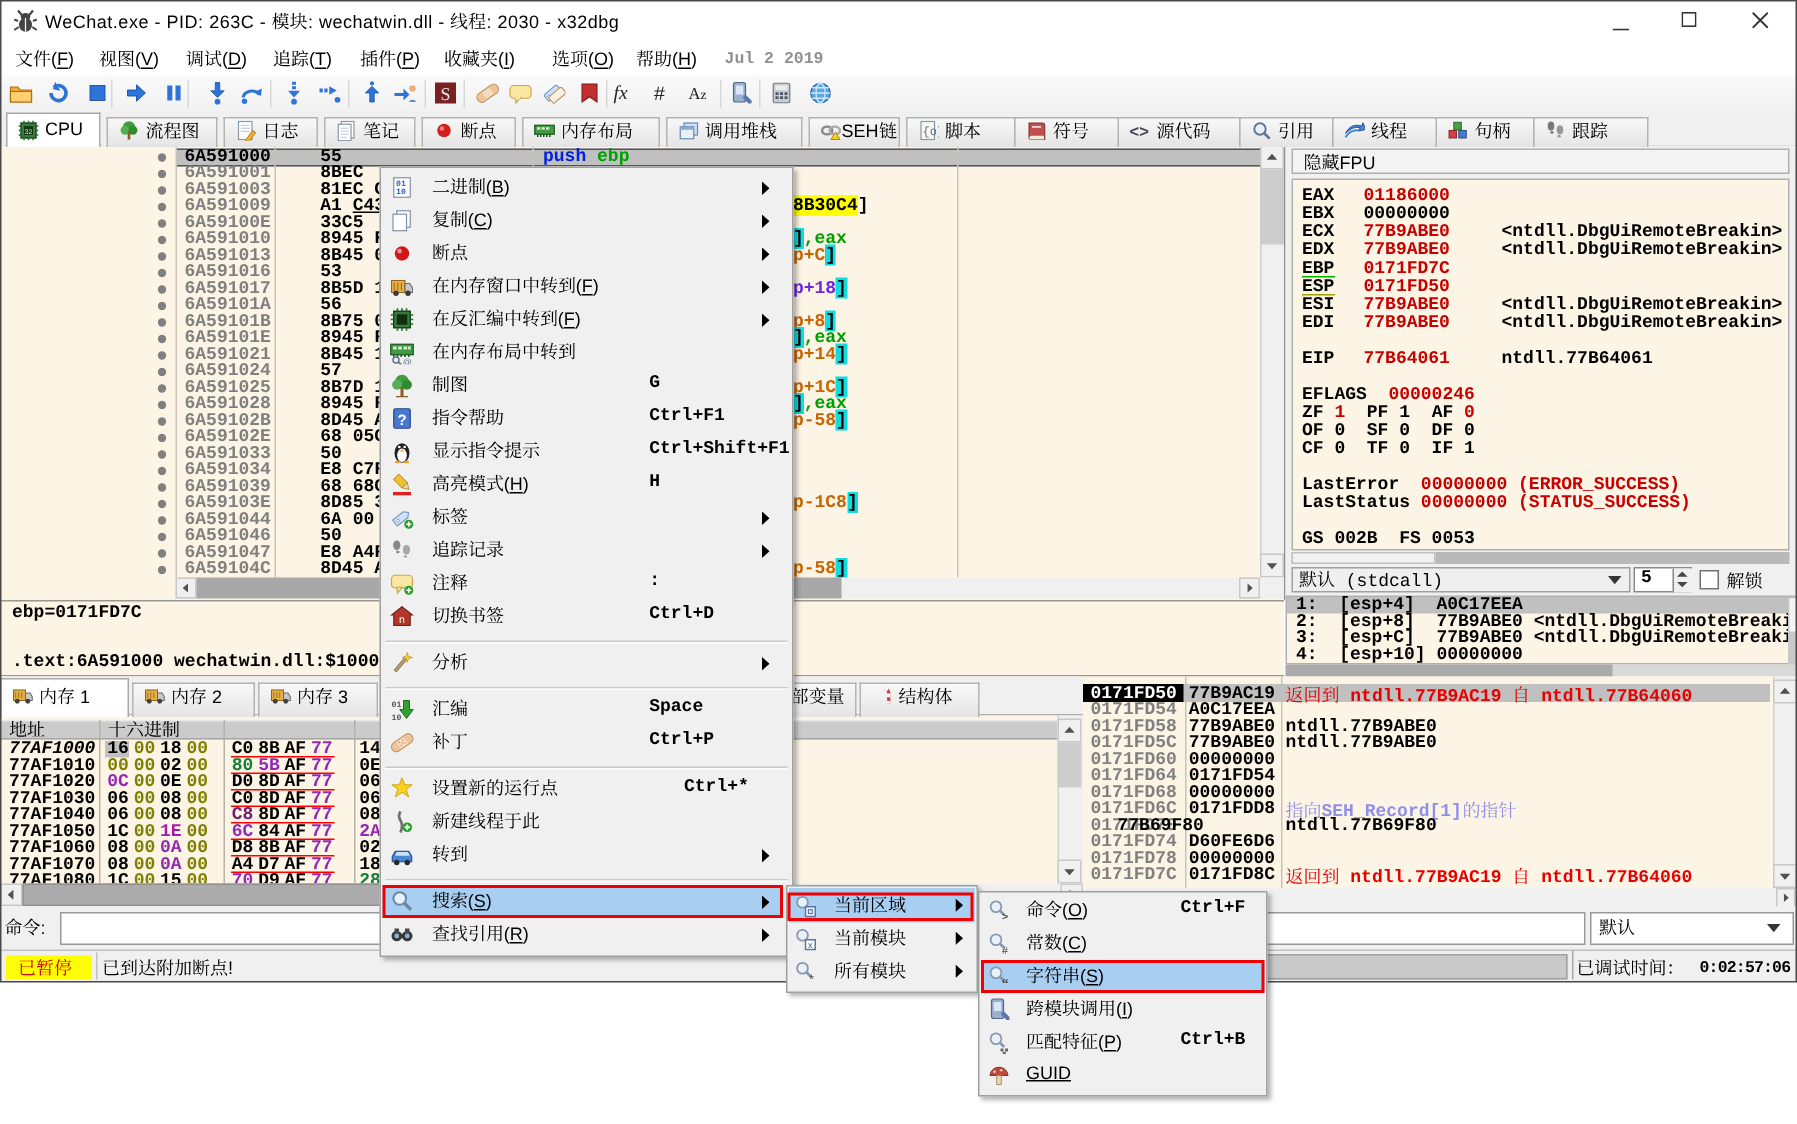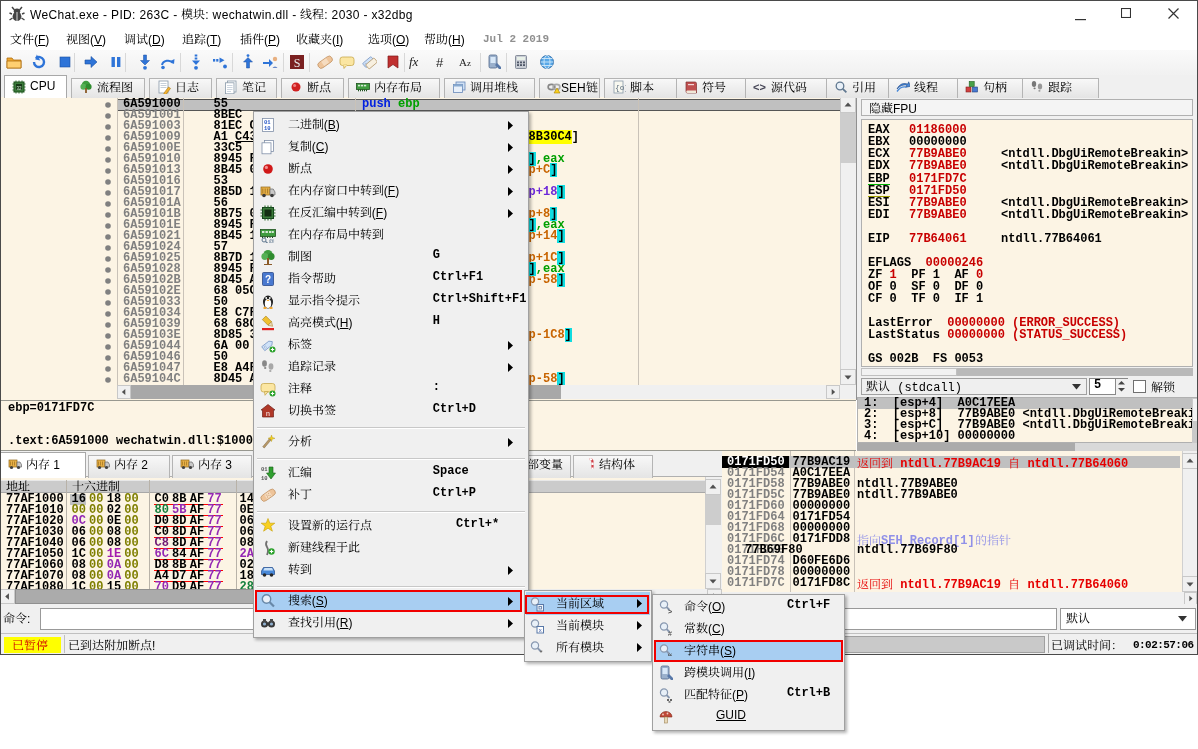--- a/index.html
+++ b/index.html
@@ -861,21 +861,21 @@
       <use href="#c5341" x="0"></use>
       <use href="#c516D" x="12"></use>
       <use href="#c8FDB" x="24"></use>
       <use href="#c5236" x="36"></use>
     </svg></div>
 <div class="abs" style="left:66px;top:479.5px;width:1px;height:109px;background:#b8b2a8"></div>
 <div class="abs" style="left:148.6px;top:479.5px;width:1px;height:109px;background:#b8b2a8"></div>
 <div class="abs" style="left:235.9px;top:479.5px;width:1px;height:109px;background:#b8b2a8"></div>
 <div class="abs" style="left:70px;top:493.6px;width:16px;height:11px;background:#c0c0c0"></div>
 <div class="abs" style="left:0;top:492.5px;width:705px;height:96px;overflow:hidden">
-    <div class="t mono" style="left:6px;top:1.1px;">77AF1000</div>
+    <div class="t mono" style="left:6px;top:1.1px;font-style:italic;">77AF1000</div>
 <div class="t mono" style="left:71.5px;top:1.1px;"><span style="color:#000">16</span></div>
 <div class="t mono" style="left:89.1px;top:1.1px;"><span style="color:#7f7f00">00</span></div>
 <div class="t mono" style="left:106.7px;top:1.1px;"><span style="color:#000">18</span></div>
 <div class="t mono" style="left:124.30000000000001px;top:1.1px;"><span style="color:#7f7f00">00</span></div>
 <div class="t mono" style="left:154.5px;top:1.1px;"><span style="color:#000">C0</span></div>
 <div class="t mono" style="left:172.1px;top:1.1px;"><span style="color:#000">8B</span></div>
 <div class="t mono" style="left:189.7px;top:1.1px;"><span style="color:#000">AF</span></div>
 <div class="t mono" style="left:207.3px;top:1.1px;"><span style="color:#9428b4">77</span></div>
 <div class="abs" style="left:153.5px;top:11.1px;width:69.5px;height:1.6px;background:#ff0000"></div>
 <div class="t mono" style="left:239.5px;top:1.1px;"><span style="color:#000">14</span></div>
@@ -1527,13 +1527,13 @@
       <use href="#c7279" x="24"></use>
       <use href="#c5F81" x="36"></use>
     </svg><span class="acc">(<u>P</u>)</span></div>
 <div class="t mono" style="left:787px;top:688px;z-index:74">Ctrl+B</div>
 <svg class="abs" style="left:658px;top:709px;z-index:74" width="16" height="16" viewBox="0 0 16 16">
     <path d="M2 8 a6 5.5 0 0 1 12 0 z" fill="#c04838" stroke="#802818" stroke-width="0.6"></path>
     <circle cx="5" cy="5.5" r="0.9" fill="#f0d0c0"></circle>
     <circle cx="9.5" cy="4.5" r="0.9" fill="#f0d0c0"></circle>
     <rect x="6.5" y="8" width="3" height="6" fill="#e8d8b8" stroke="#a08858" stroke-width="0.6"></rect>
   </svg>
-<div class="t " style="left:716px;top:710px;z-index:74"><span class="acc"><u>GUID</u></span></div>
+<div class="t " style="left:684px;top:710px;z-index:74"><span class="acc"><u>GUID</u></span></div>
 
 </body></html>

